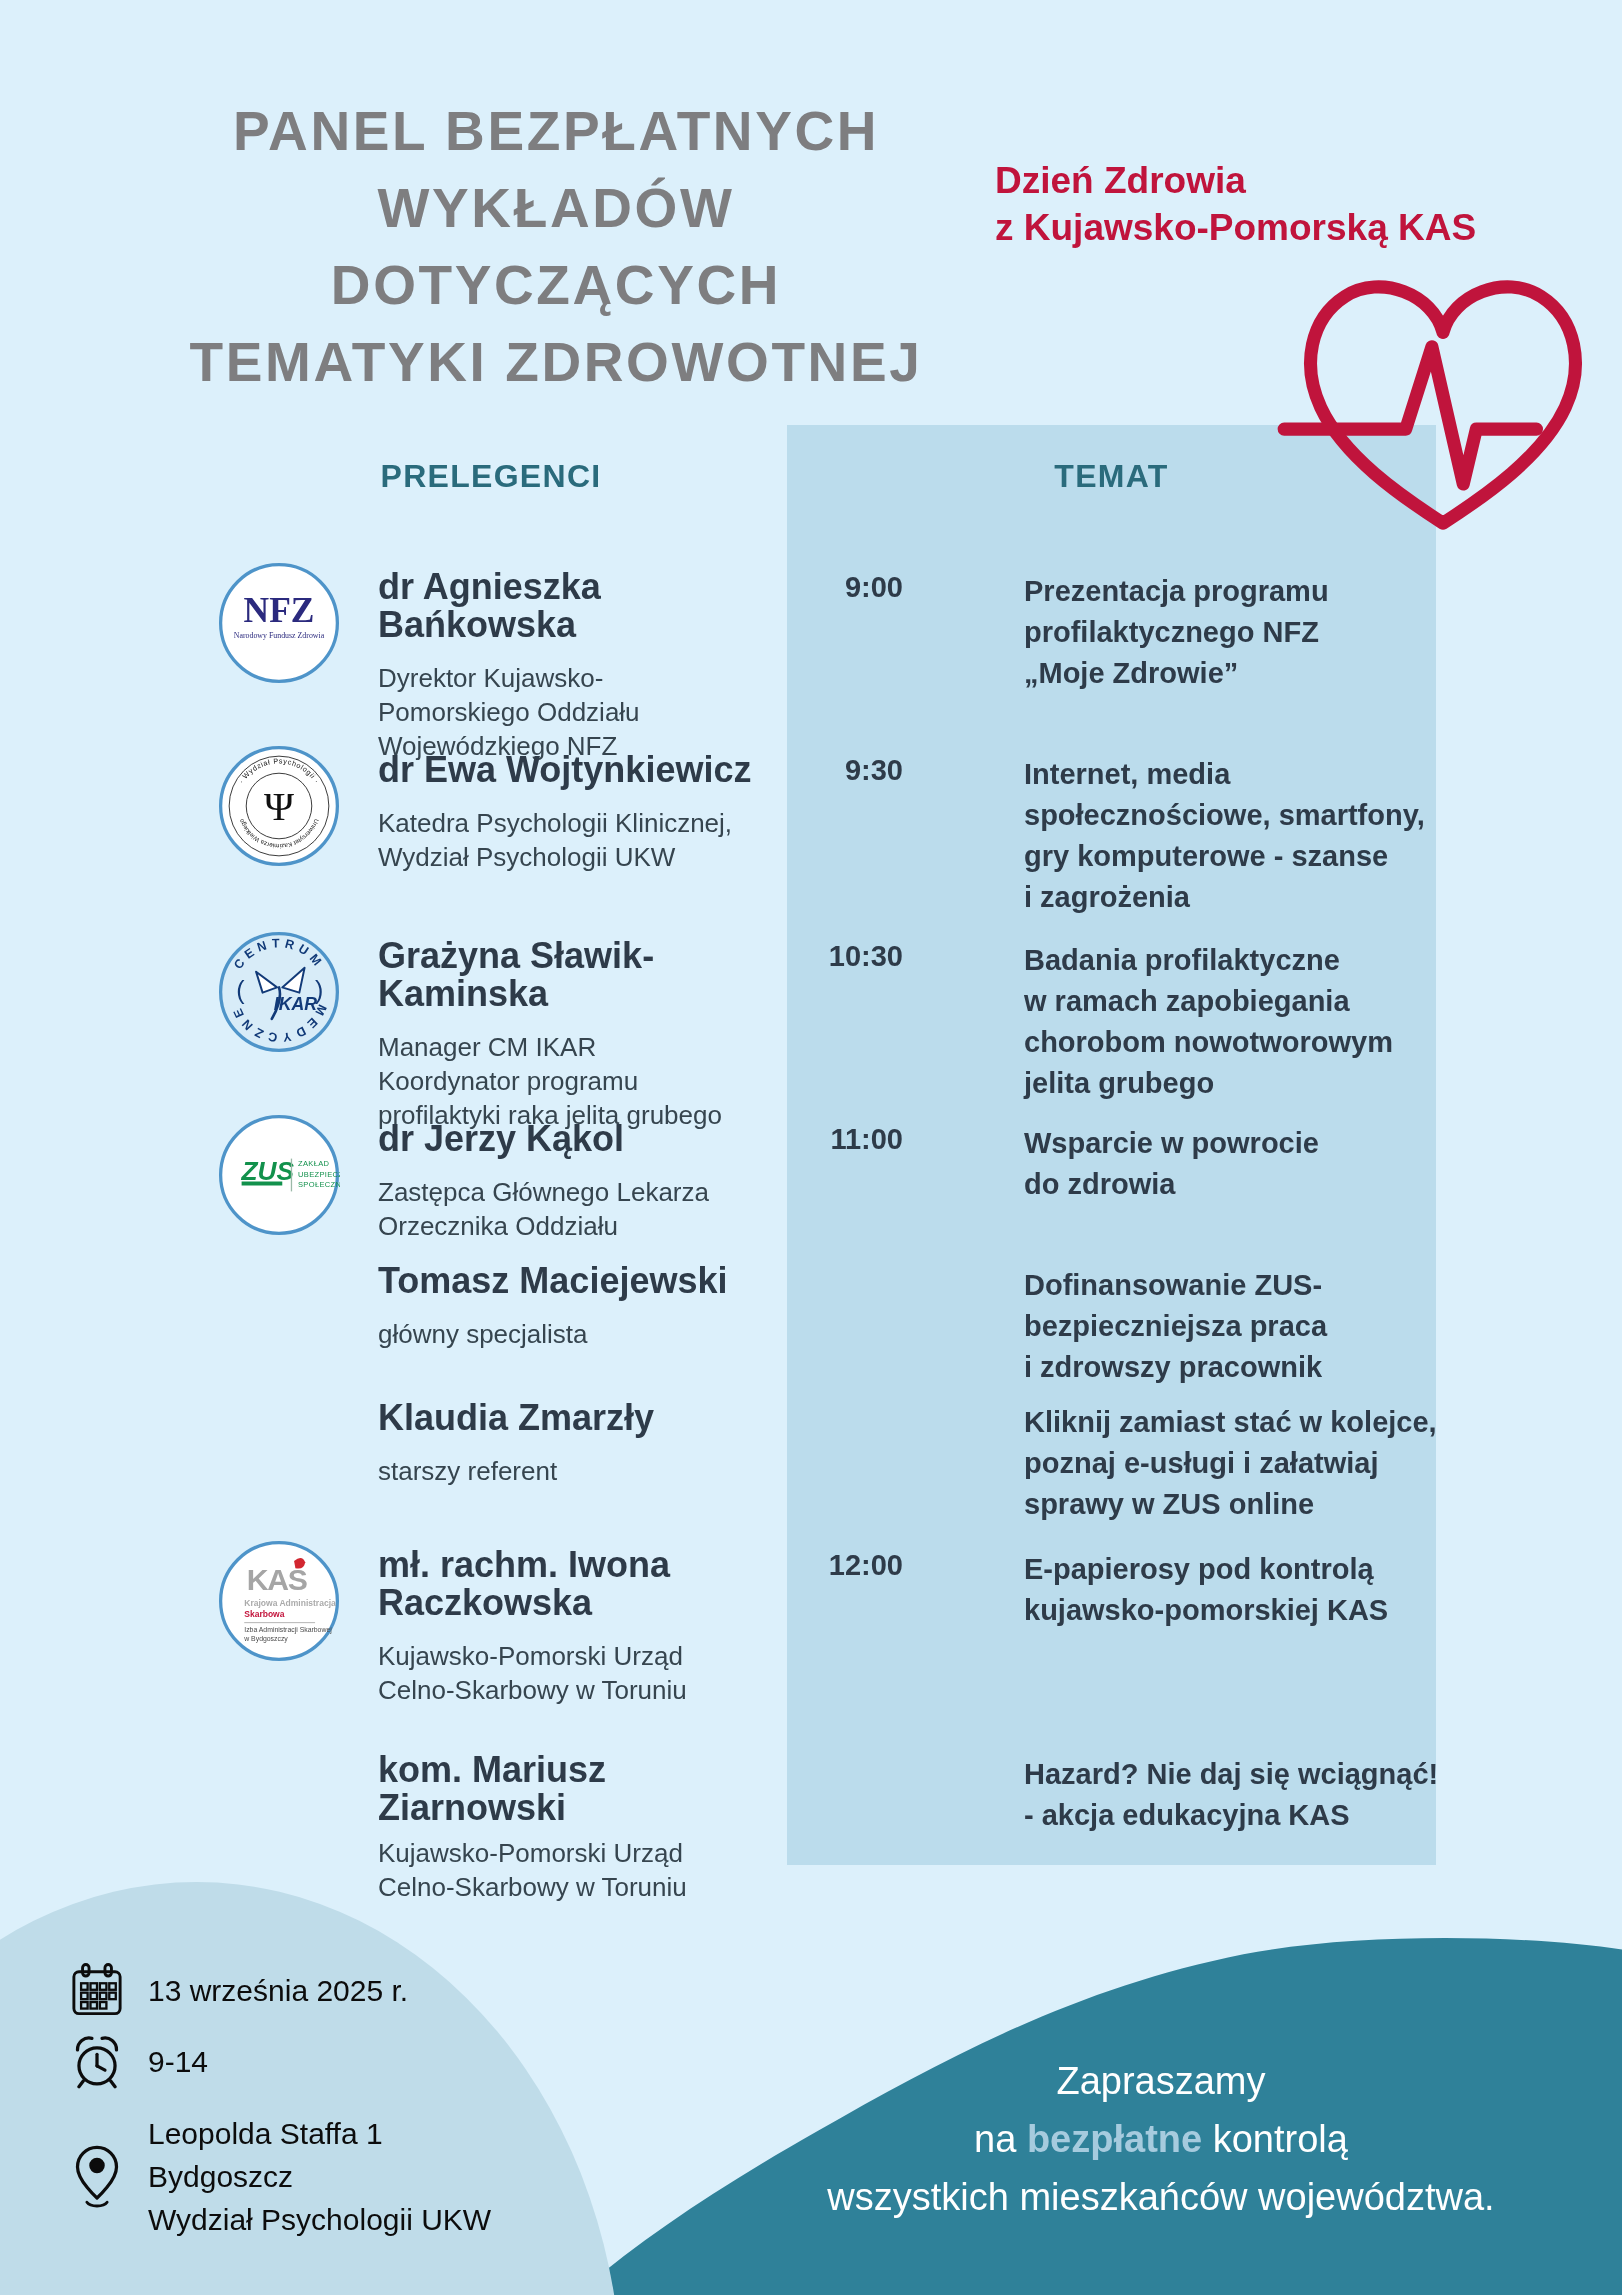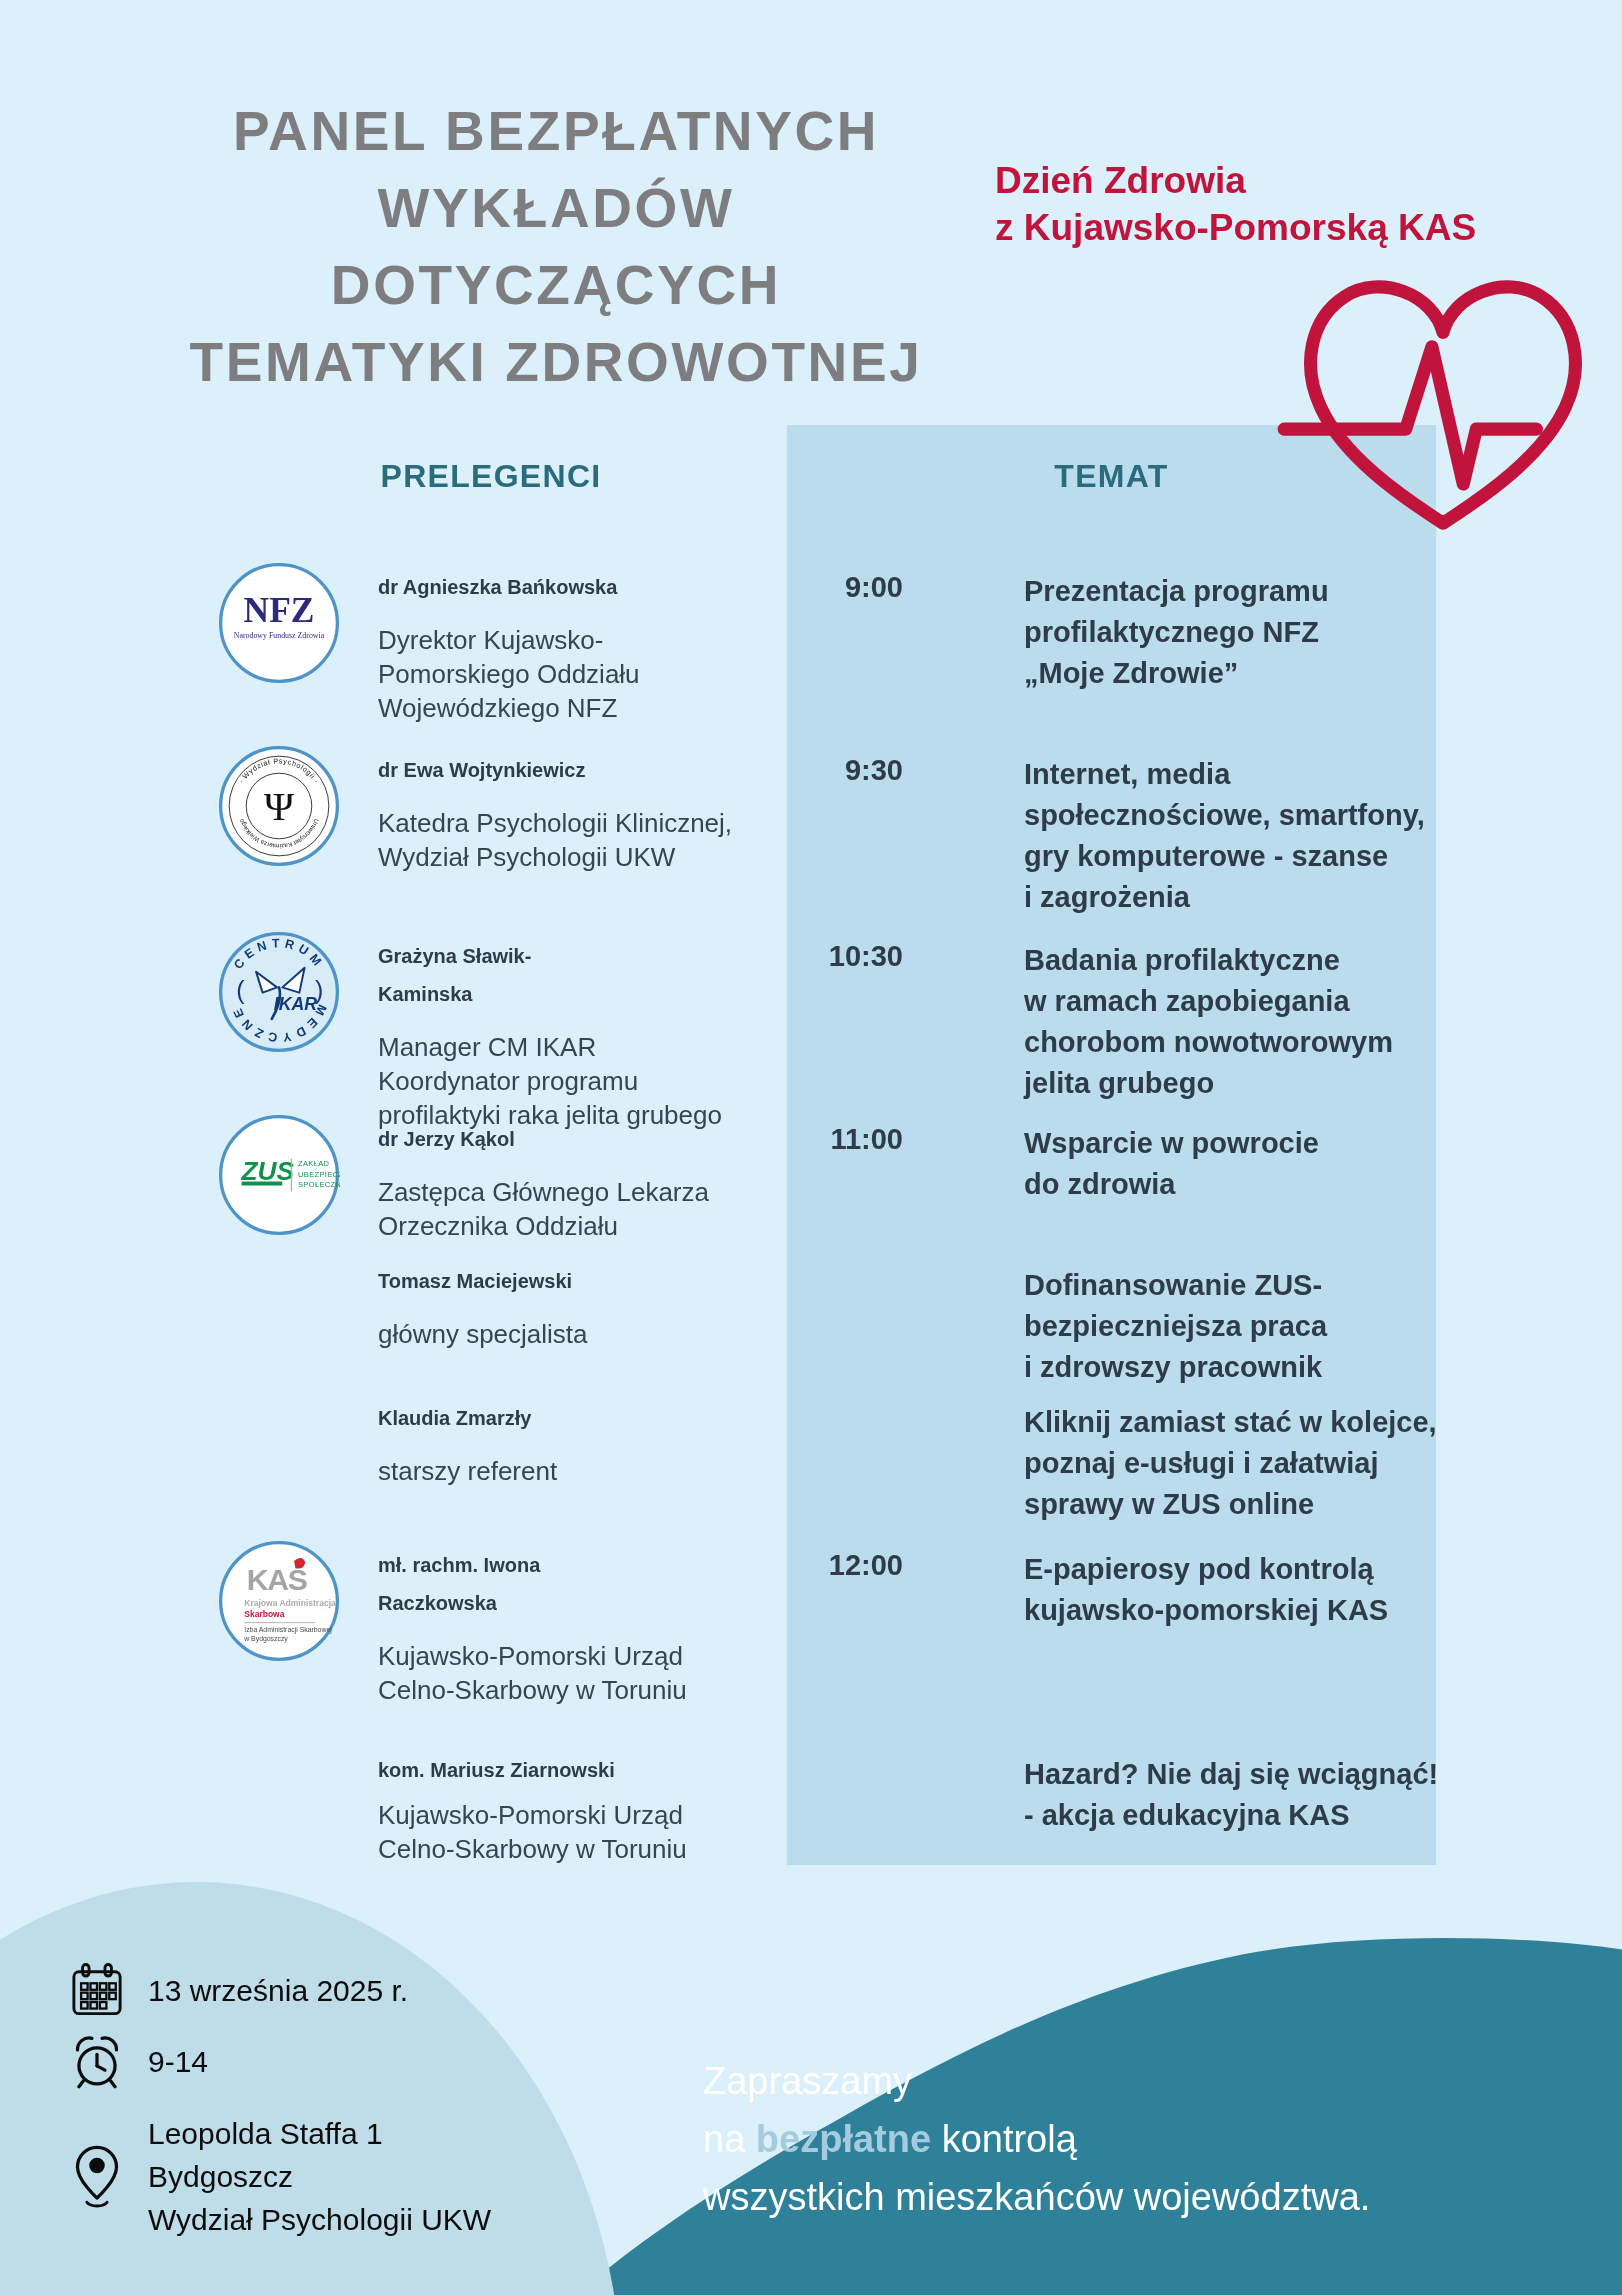--- a/index.html
+++ b/index.html
@@ -34,33 +34,33 @@
   .col-head{
     position:absolute; top:458px; font-size:32px; font-weight:bold;
     letter-spacing:1.3px; color:#2A6B7C; z-index:3; text-align:center;
   }
   #head-prelegenci{left:275px; width:432px;}
   #head-temat{left:787px; width:649px;}
   
   .row{position:absolute; left:0; width:1623px; z-index:3;}
   .row .logo{position:absolute; left:218px; top:-6.5px; width:122px; height:122px;}
   .row .speaker{position:absolute; left:378px; top:0; width:406px;}
-  .row .name{font-size:20px; font-weight:bold; line-height:38px; white-space:pre-line;}
+  .row .name{font-size:36px; font-weight:bold; line-height:38px; white-space:pre-line;}
   .row .role{margin-top:17px; font-size:26px; line-height:34px; color:#36454F; white-space:pre-line;}
   .row .time{position:absolute; left:818px; top:2.6px; width:85px; text-align:right;
              font-size:29px; font-weight:bold;}
   .row .topic{position:absolute; left:1024px; top:2.6px; width:445px;
               font-size:29px; font-weight:bold; line-height:41px; white-space:pre-line;}
   
   .f-item{position:absolute; left:71px; display:flex; align-items:center; gap:25px; z-index:4;}
   .f-text{font-size:30px; line-height:43px; color:#0c0c0c; white-space:pre-line;}
   
   #invitation{
     position:absolute; left:703px; top:2052px; width:916px; z-index:4;
-    text-align:left; color:#ffffff; font-size:38px; line-height:58px; font-weight:normal;
+    text-align:center; color:#ffffff; font-size:38px; line-height:58px; font-weight:normal;
   }
   #invitation .hl{font-weight:bold; color:#A6CBDE;}
   svg text{font-family:"Liberation Sans", sans-serif;}
   svg .serif{font-family:"Liberation Serif", serif;}
 </style>
 </head>
 <body>
 
 <div id="poster">
 

